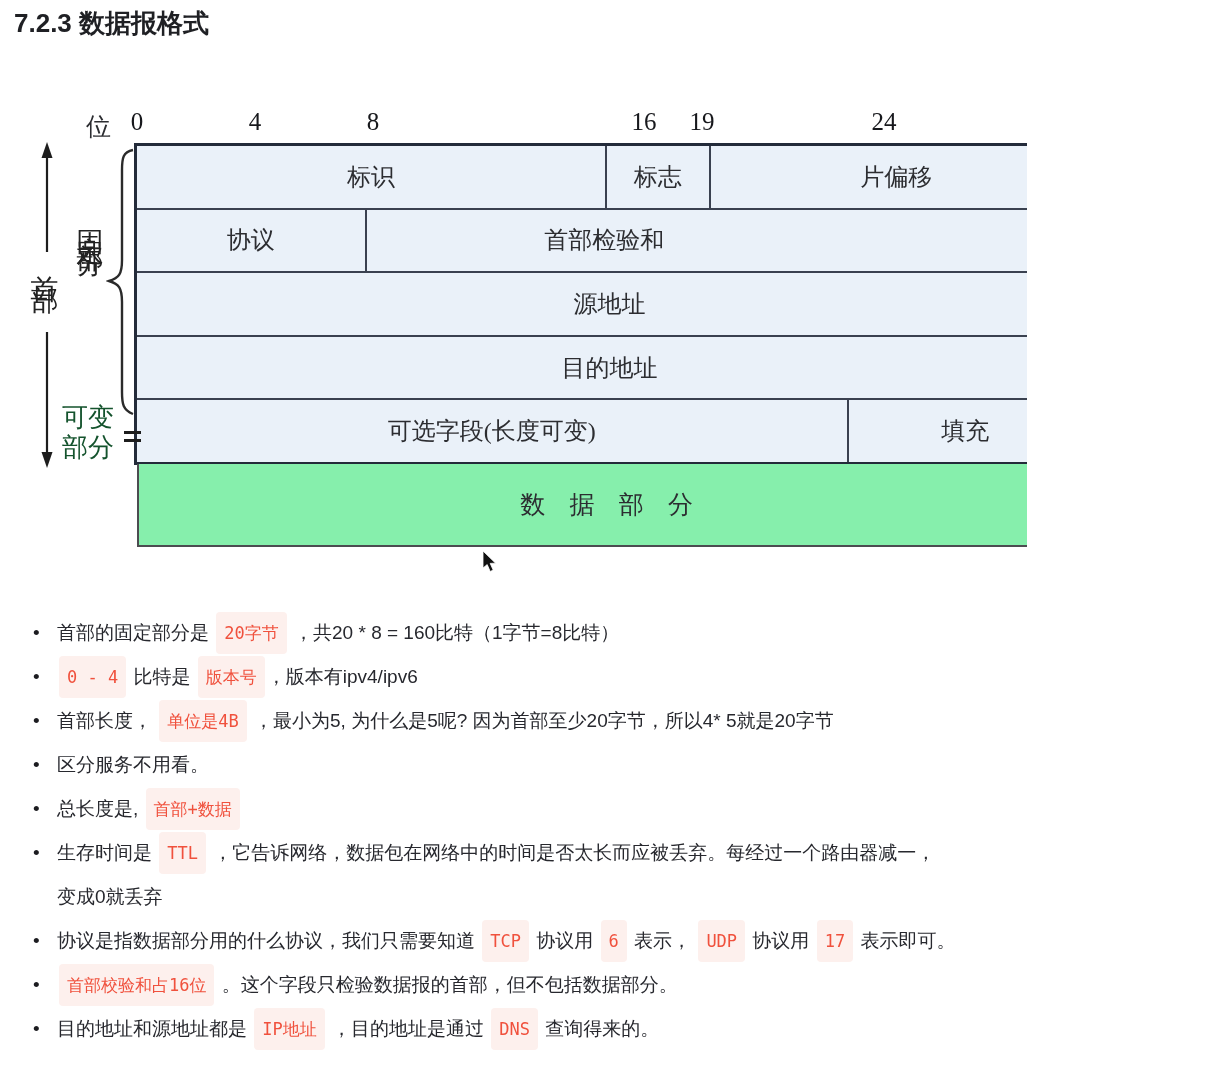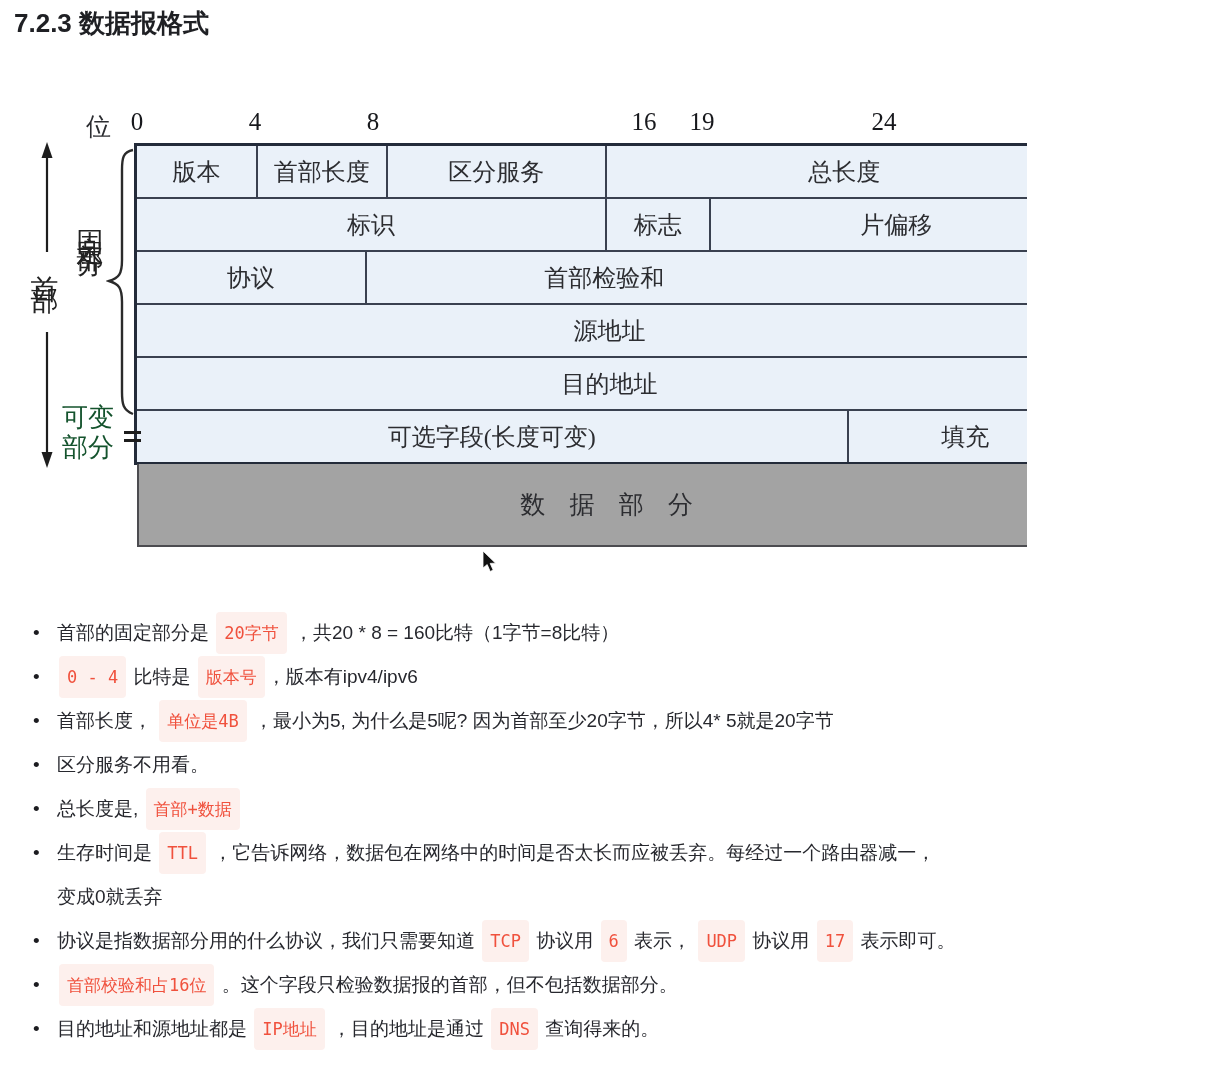--- a/index.html
+++ b/index.html
@@ -19,21 +19,21 @@
   #bit-axis-label{position:absolute;left:86px;top:110px;font-size:25px;color:#2c2d31;}
   #ip-table{position:absolute;left:134px;top:143px;width:951px;height:322px;
             border:3px solid var(--tbl-border);background:var(--cell-bg);
             display:flex;flex-direction:column;}
   .t-row{flex:1;display:flex;}
   .t-row + .t-row{border-top:2px solid var(--grid);}
   .t-cell{display:flex;align-items:center;justify-content:center;
           font-size:24px;overflow:hidden;white-space:nowrap;}
   .t-cell + .t-cell{border-left:2px solid var(--grid);}
   #data-box{position:absolute;left:137px;top:464px;width:948px;height:83px;
-            border:2px solid #4c4c50;border-top:none;background:#a3a3a3;
+            border:2px solid #4c4c50;border-top:none;background:#86efac;
             display:flex;align-items:center;justify-content:center;
             font-size:25px;letter-spacing:9px;color:#2c2d31;}
   
   .v-label{position:absolute;writing-mode:vertical-rl;text-orientation:upright;
            color:#222;line-height:1;}
   #label-header{left:30px;top:253px;font-size:28px;letter-spacing:9px;}
   #label-fixed{left:76px;top:208px;font-size:27px;letter-spacing:7px;}
   #label-variable{position:absolute;left:62px;top:403px;width:56px;font-size:26px;
                   line-height:30px;word-break:break-all;color:#14532d;}
   .decor-svg{position:absolute;}
@@ -82,26 +82,20 @@
     <span id="label-fixed" class="v-label">固定部分</span>
 
     <svg class="decor-svg" style="left:106px;top:148px;" width="30" height="268" viewBox="0 0 30 268">
       <path d="M27 2 C17 4 16 10 16 22 L16 112 C16 126 13 130 3 133 C13 136 16 140 16 154 L16 244 C16 256 17 262 27 266" fill="none" stroke="#2b2b2b" stroke-width="2.4"></path>
     </svg>
 
     <div id="label-variable">可变部分</div>
 
     <div id="ip-table">
         <div class="t-row">
-          <div class="t-cell" style="flex: 0 0 12.6%;">版本</div>
-          <div class="t-cell" style="flex: 0 0 13.7%;">首部长度</div>
-          <div class="t-cell" style="flex: 0 0 23.2%;">区分服务</div>
-          <div class="t-cell" style="flex: 0 0 50.5%;">总长度</div>
-        </div>
-        <div class="t-row">
           <div class="t-cell" style="flex: 0 0 49.5%;">标识</div>
           <div class="t-cell" style="flex: 0 0 11%;">标志</div>
           <div class="t-cell" style="flex: 0 0 39.5%;">片偏移</div>
         </div>
         <div class="t-row">
           <div class="t-cell" style="flex: 0 0 24.1%;">协议</div>
           <div class="t-cell" style="flex: 0 0 50.5%;">首部检验和</div>
         </div>
         <div class="t-row">
           <div class="t-cell" style="flex: 0 0 100%;">源地址</div>

